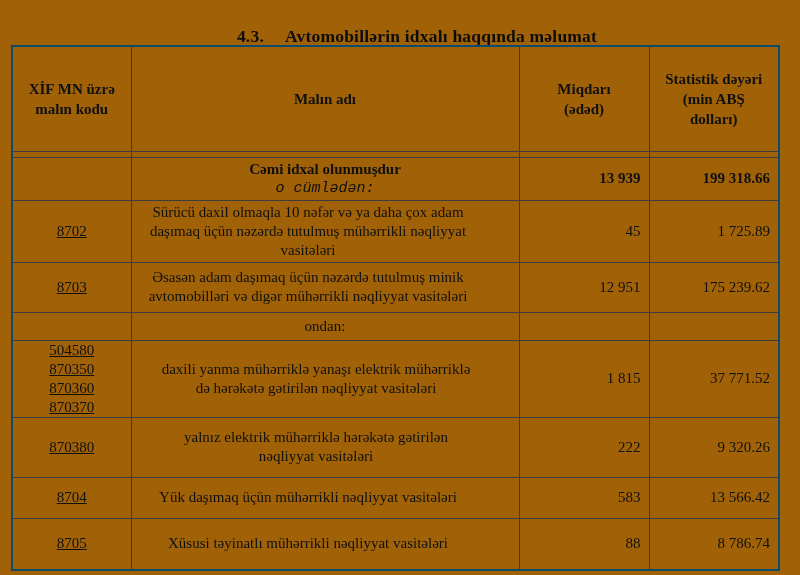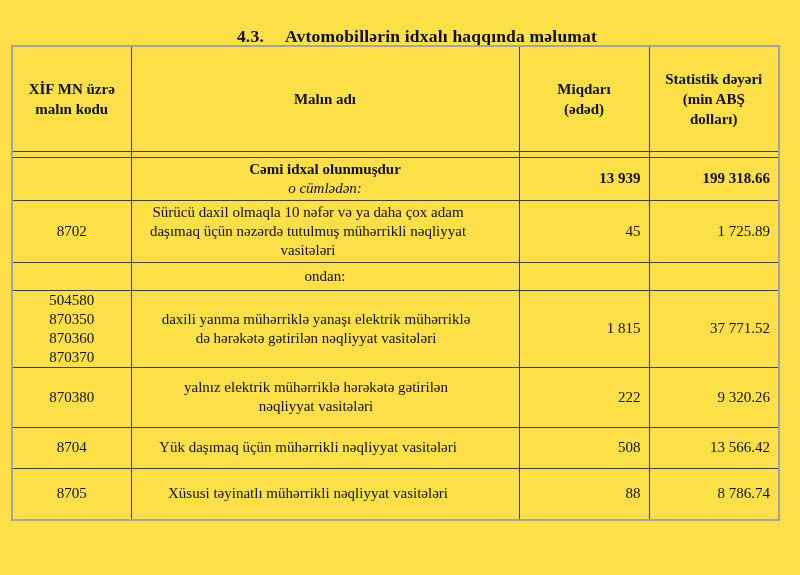--- a/index.html
+++ b/index.html
@@ -5,21 +5,21 @@
   html, body { margin: 0; padding: 0; }
   body {
     background: #e1e1e1;
     font-family: "Liberation Serif", serif;
     color: #111;
   }
   .canvas {
     position: relative;
     width: 800px;
     height: 575px;
-    background: #fde047;
+    background: #a16207;
     overflow: hidden;
   }
   .title {
     position: absolute;
     top: 26px;
     left: 0;
     width: 800px;
     box-sizing: border-box;
     padding-left: 34px;
     text-align: center;
@@ -30,54 +30,55 @@
   }
   .title .num { margin-right: 21px; }
 
   table.imports {
     position: absolute;
     top: 45px;
     left: 11px;
     width: 767px;
     border-collapse: collapse;
     table-layout: fixed;
-    border: 2px solid #a3a3a3;
+    border: 2px solid #0c4a6e;
   }
   td, th {
     border: 1px solid #3d3d3d;
     vertical-align: middle;
     font-size: 15px;
     padding: 0;
     overflow: hidden;
     color: #101010;
   }
   th {
     font-weight: bold;
     text-align: center;
     line-height: 20px;
   }
   .pre { white-space: pre-line; }
   .code {
     text-align: center;
     line-height: 19px;
+    text-decoration: underline;
   }
   .name {
     text-align: center;
     padding: 2px 42px 2px 8px;
     line-height: 19px;
   }
   .name.indent { padding-left: 24px; margin-top: 10px; }
   .name.center { padding: 2px 0; }
   .qty, .val {
     text-align: right;
     padding-right: 8px;
     line-height: 19px;
   }
   .bold { font-weight: bold; }
-  .italic { font-style: italic; }
+  .italic { font-style: italic; font-family: Liberation Mono, monospace; }
   tr.sep td {
     height: 5px;
     line-height: 0;
     font-size: 0;
     padding: 0;
   }
 </style>
 </head>
 <body>
 
@@ -124,20 +125,26 @@
       <td class="val bold">199 318.66</td>
     </tr>
 
     <tr style="height:59px;">
       <td class="code">8702</td>
       <td class="name">Sürücü daxil olmaqla 10 nəfər və ya daha çox adam daşımaq üçün nəzərdə tutulmuş mühərrikli nəqliyyat vasitələri</td>
       <td class="qty">45</td>
       <td class="val">1 725.89</td>
     </tr>
 
+    <tr style="height:50px;">
+      <td class="code">8703</td>
+      <td class="name">Əsasən adam daşımaq üçün nəzərdə tutulmuş minik avtomobilləri və digər mühərrikli nəqliyyat vasitələri</td>
+      <td class="qty">12 951</td>
+      <td class="val">175 239.62</td>
+    </tr>
 
     <tr style="height:28px;">
       <td class="code"></td>
       <td class="name center">ondan:</td>
       <td class="qty"></td>
       <td class="val"></td>
     </tr>
 
     <tr style="height:77px;">
       <td class="code">
@@ -154,21 +161,21 @@
     <tr style="height:60px;">
       <td class="code">870380</td>
       <td class="name indent">yalnız elektrik mühərriklə hərəkətə gətirilən nəqliyyat vasitələri</td>
       <td class="qty">222</td>
       <td class="val">9 320.26</td>
     </tr>
 
     <tr style="height:41px;">
       <td class="code">8704</td>
       <td class="name">Yük daşımaq üçün mühərrikli nəqliyyat vasitələri</td>
-      <td class="qty">508</td>
+      <td class="qty">583</td>
       <td class="val">13 566.42</td>
     </tr>
 
     <tr style="height:52px;">
       <td class="code">8705</td>
       <td class="name">Xüsusi təyinatlı mühərrikli nəqliyyat vasitələri</td>
       <td class="qty">88</td>
       <td class="val">8 786.74</td>
     </tr>
 

